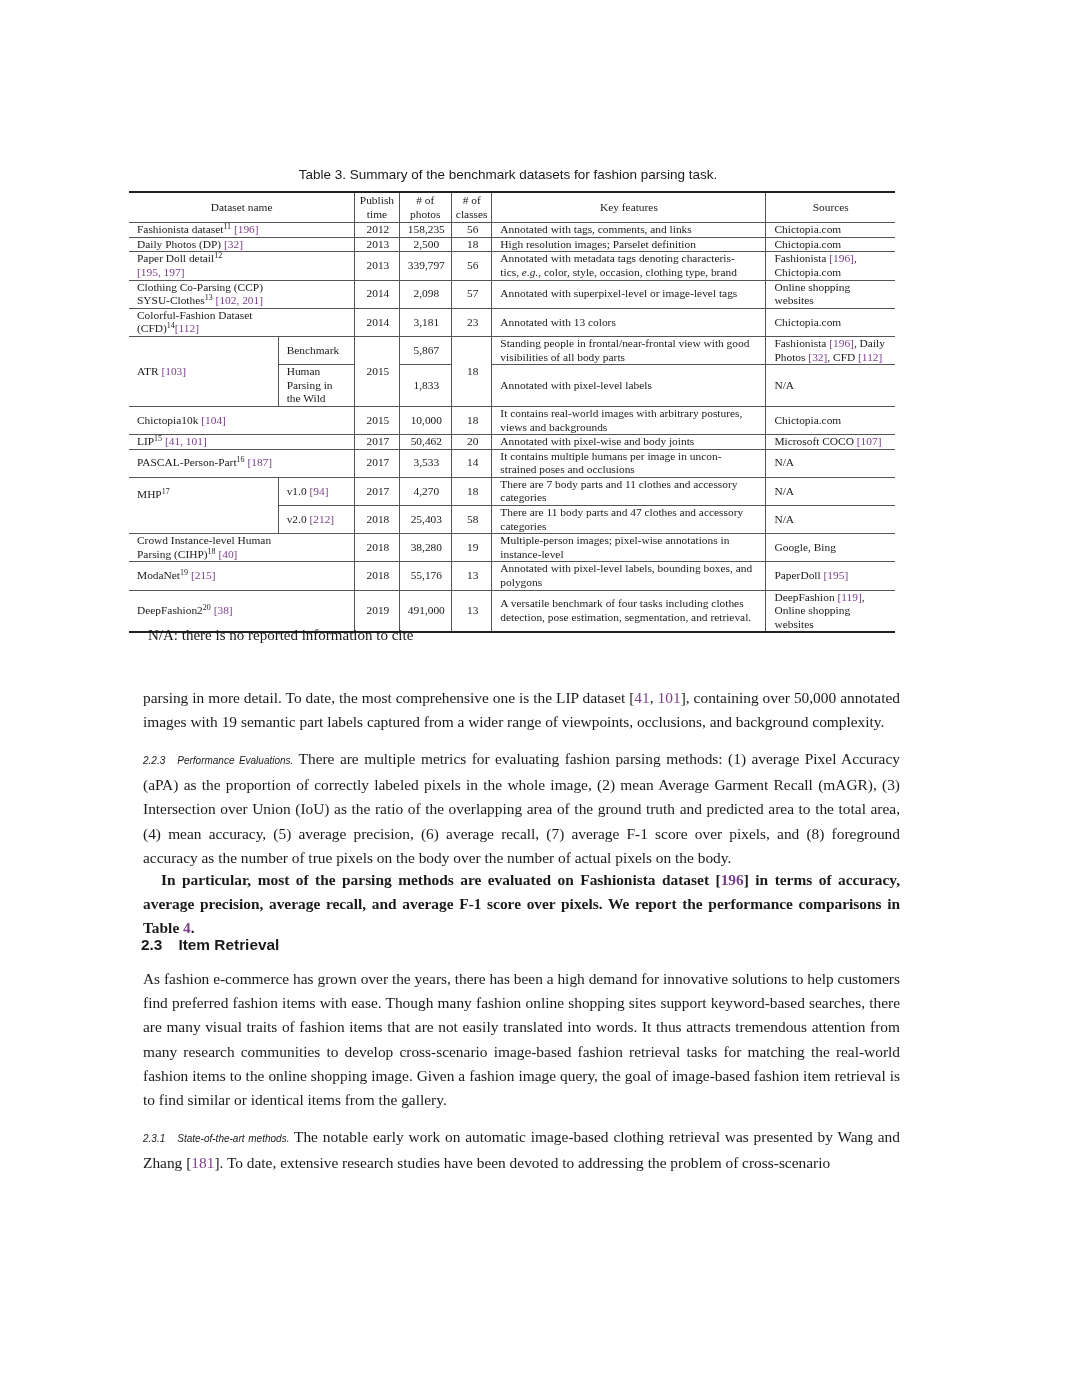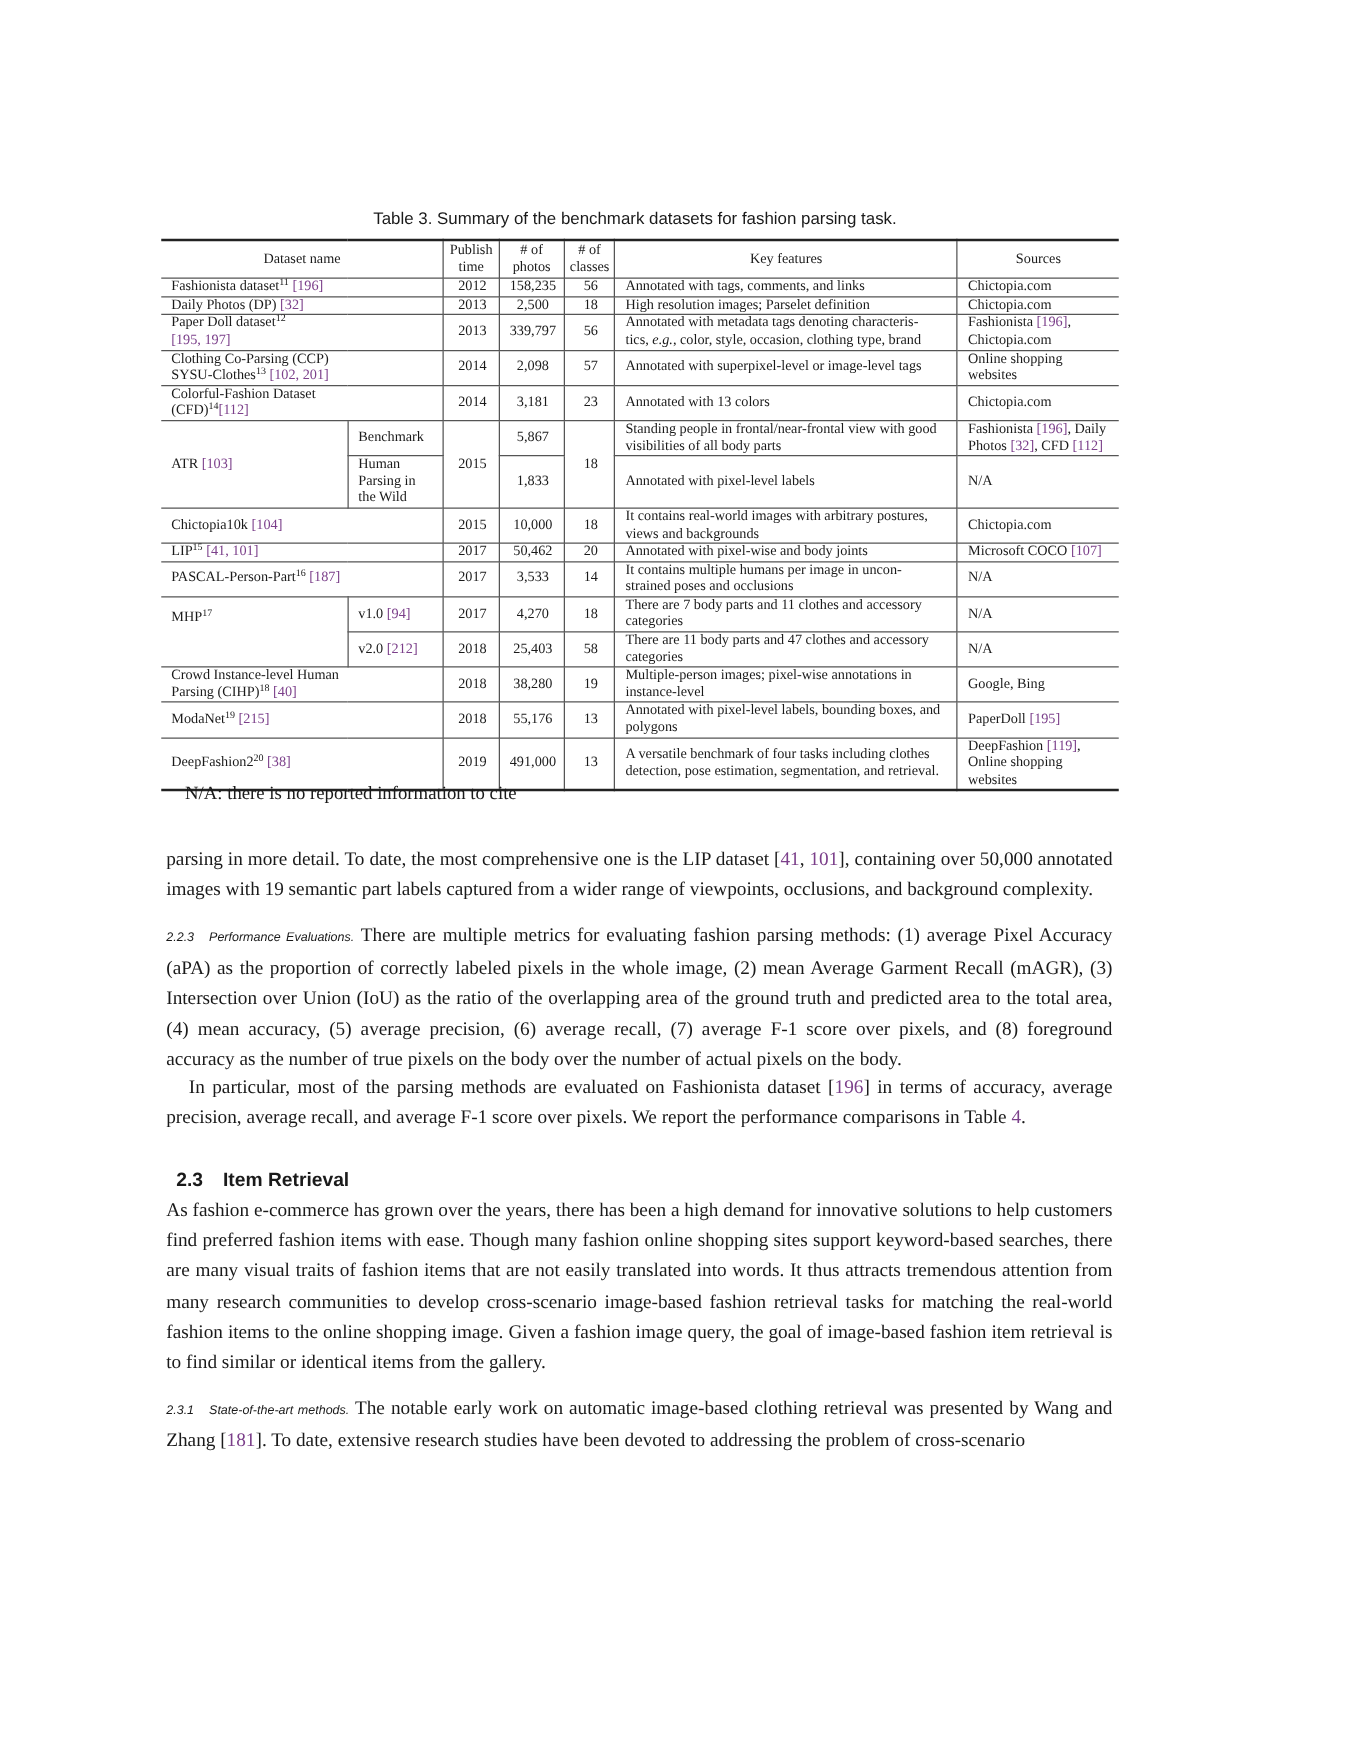--- a/index.html
+++ b/index.html
@@ -25,22 +25,22 @@
   .col-year { width: 44px; }
   .col-photos { width: 46px; }
   .col-classes { width: 40px; }
   .col-feat { width: 272px; }
   .col-src { width: 128px; }
   .top { vertical-align: top !important; padding-top: 10px !important; }
 
   #table-note { position: absolute; top: 627px; left: 148px; font-size: 15px; }
 
   .para { position: absolute; left: 129px; width: 757px; font-size: 15.4px; line-height: 24.2px;
-          text-align: justify; margin: 4px; }
-  .indent { text-indent: 18px; }
+          text-align: justify; margin: 14px; }
+  .indent { text-indent: 18px; font-weight: bold; }
   .runin { font-family: "Liberation Sans", "DejaVu Sans", sans-serif; font-style: italic; font-size: 10px; }
   .runin .num { margin-right: 12px; }
   .sec-head { position: absolute; left: 129px; font-family: "Liberation Sans", "DejaVu Sans", sans-serif;
               font-weight: bold; font-size: 15.4px; margin: 12px; }
   .sec-head .num { margin-right: 16px; }
 </style>
 </head>
 <body>
 
 <div id="caption">Table 3.  Summary of the benchmark datasets for fashion parsing task.</div>
@@ -80,21 +80,21 @@
     <tr>
       <td colspan="2"><span>Daily Photos (DP)</span> <span class="cite">[32]</span></td>
       <td class="c">2013</td>
       <td class="c">2,500</td>
       <td class="c">18</td>
       <td>High resolution images; Parselet definition</td>
       <td>Chictopia.com</td>
     </tr>
 
     <tr>
-      <td colspan="2"><span>Paper Doll dataset</span><sup>12</sup><br><span class="cite">[195, 197]</span></td>
+      <td colspan="2"><span>Paper Doll detail</span><sup>12</sup><br><span class="cite">[195, 197]</span></td>
       <td class="c">2013</td>
       <td class="c">339,797</td>
       <td class="c">56</td>
       <td><span>Annotated with metadata tags denoting characteris-</span><br><span>tics, </span><em>e.g.</em><span>, color, style, occasion, clothing type, brand</span></td>
       <td><span>Fashionista</span> <span class="cite">[196]</span>,<br><span>Chictopia.com</span></td>
     </tr>
 
     <tr>
       <td colspan="2"><span>Clothing Co-Parsing (CCP)</span><br><span>SYSU-Clothes</span><sup>13</sup> <span class="cite">[102, 201]</span></td>
       <td class="c">2014</td>

